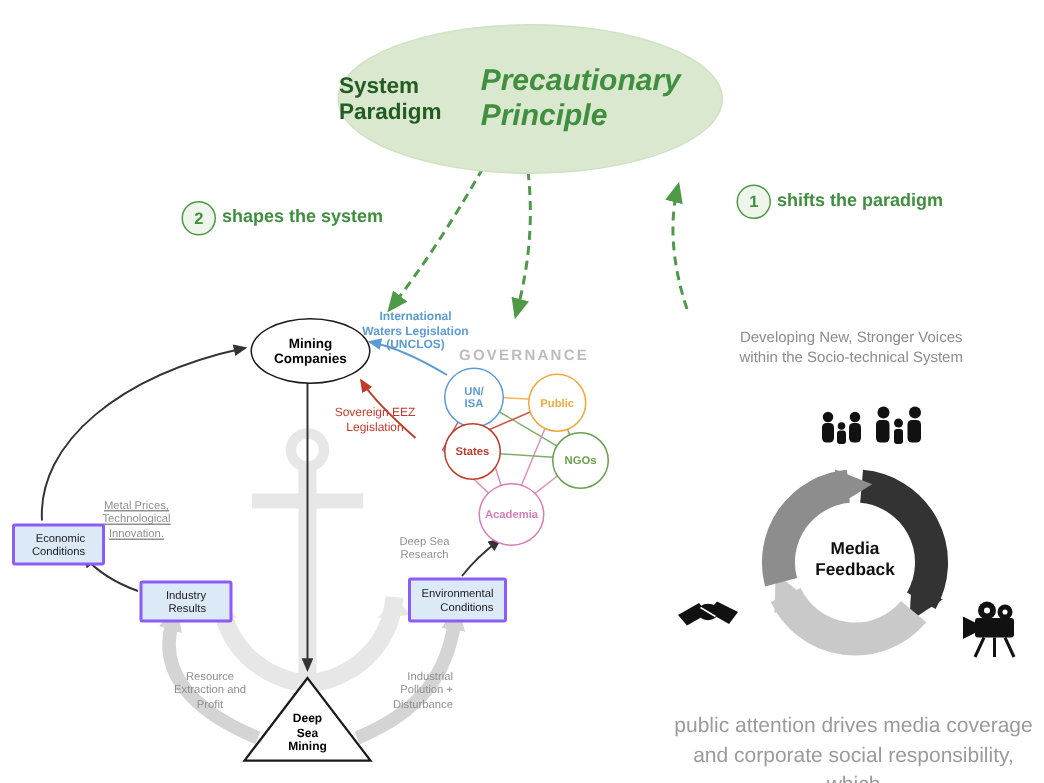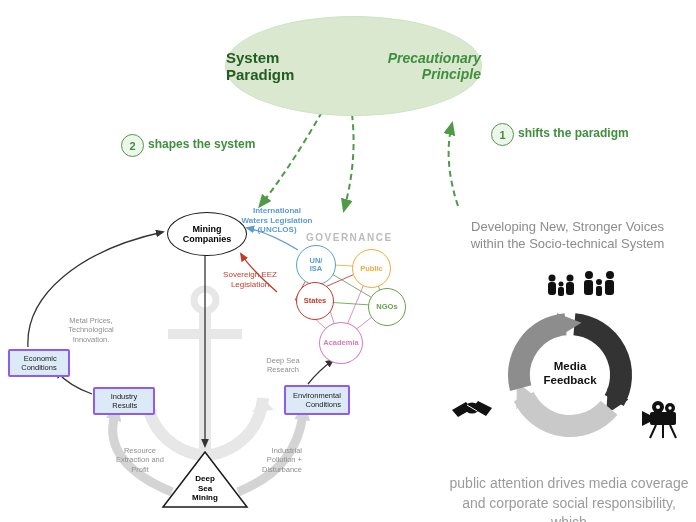--- a/index.html
+++ b/index.html
@@ -7,21 +7,21 @@
          font-family:"Liberation Sans",sans-serif;overflow:hidden;}
   .abs{position:absolute;}
   .pre{white-space:pre-line;}
   .center{text-align:center;}
 
   
   .paradigm{left:225px;top:16px;width:255px;height:98px;background:#d9e8cf;
             border:1px solid #cfe2c2;border-radius:50%;display:flex;flex-direction:row;
             align-items:center;justify-content:center;gap:4px;z-index:2;}
   .paradigm-title{font-size:15px;font-weight:bold;color:#235c23;}
-  .paradigm-sub{font-size:14px;font-weight:bold;font-style:italic;color:#3f8f3f;text-align:right;}
+  .paradigm-sub{font-size:20px;font-weight:bold;font-style:italic;color:#3f8f3f;}
 
   
   .badge{width:21px;height:21px;border:1.4px solid #4e9a47;border-radius:50%;color:#3f8f3f;
          font-weight:bold;font-size:11px;display:flex;align-items:center;justify-content:center;
          background:#eef5ea;z-index:2;}
   .step-label{color:#3f8f3f;font-weight:bold;font-size:12px;z-index:2;}
 
   
   .mining{left:167px;top:212px;width:78px;height:42px;border:1.5px solid #1a1a1a;border-radius:50%;
           background:#fff;display:flex;align-items:center;justify-content:center;font-size:9px;
@@ -37,21 +37,21 @@
          align-items:center;justify-content:center;text-align:center;font-weight:bold;
          font-size:7.5px;line-height:1.05;z-index:3;}
   #actor-unisa{left:296px;top:245px;width:38px;height:38px;border-color:#5b9bd5;color:#5b9bd5;}
   #actor-public{left:352px;top:249px;width:37px;height:37px;border-color:#f2a93b;color:#f2a93b;}
   #actor-states{left:277px;top:282px;width:36px;height:36px;border-color:#c23b2a;color:#c23b2a;margin-left:19px;}
   #actor-ngos{left:368px;top:288px;width:36px;height:36px;border-color:#67a14e;color:#67a14e;}
   #actor-academia{left:319px;top:322px;width:42px;height:40px;border-color:#d97cb7;color:#d97cb7;}
   .sink-label{left:181px;top:474px;width:48px;font-size:8px;font-weight:bold;line-height:1.2;z-index:3;}
 
   
-  .media-heading{left:450px;top:219px;width:235px;font-size:13px;color:#8c8c8c;line-height:1.3;z-index:2;}
+  .media-heading{left:450px;top:219px;width:235px;font-size:10px;color:#8c8c8c;line-height:1.3;z-index:2;}
   .media-center{left:533px;top:360px;width:74px;font-size:11.5px;font-weight:bold;color:#111;
                 line-height:1.2;z-index:3;}
   .media-caption{left:446px;top:474px;width:246px;font-size:14px;color:#9b9b9b;line-height:1.4;z-index:2;}
 
   svg.layer{position:absolute;left:0;top:0;z-index:1;}
 </style>
 </head>
 <body>
 
 <div class="stage">
@@ -206,24 +206,24 @@
 ISA</div>
   <div class="actor" id="actor-public">Public</div>
   <div class="actor" id="actor-states">States</div>
   <div class="actor" id="actor-ngos">NGOs</div>
   <div class="actor" id="actor-academia">Academia</div>
 
   <div class="abs stock-box pre" style="left:8px;top:349px;width:58px;height:24px;">Economic
 Conditions</div>
   <div class="abs stock-box pre" style="left:93px;top:387px;width:58px;height:24px;">Industry
 Results</div>
-  <div class="abs stock-box pre" style="left:284px;top:385px;width:62px;height:26px;">Environmental
+  <div class="abs stock-box pre" style="left:272px;top:385px;width:62px;height:26px;">Environmental
 Conditions</div>
 
-  <div class="abs flow-lbl pre center" style="left:60px;top:316px;width:62px;">Metal Prices,
+  <div class="abs flow-lbl pre center" style="left:60px;top:332px;width:62px;text-decoration:underline;">Metal Prices,
 Technological
 Innovation.</div>
   <div class="abs flow-lbl pre center" style="left:256px;top:356px;width:54px;">Deep Sea
 Research</div>
   <div class="abs flow-lbl pre center" style="left:110px;top:446px;width:60px;">Resource
 Extraction and
 Profit</div>
   <div class="abs flow-lbl pre center" style="left:242px;top:446px;width:60px;text-align:right;">Industrial
 Pollution +
 Disturbance</div>

